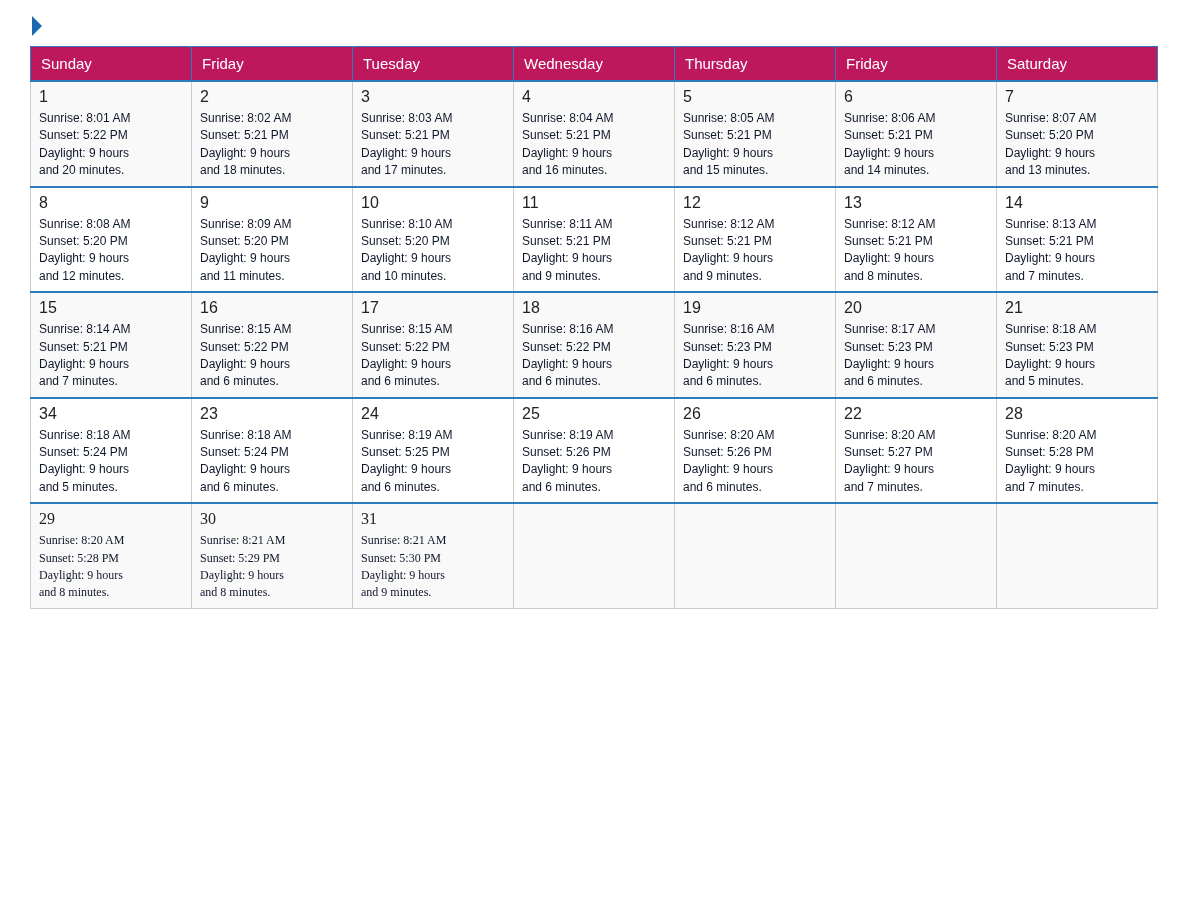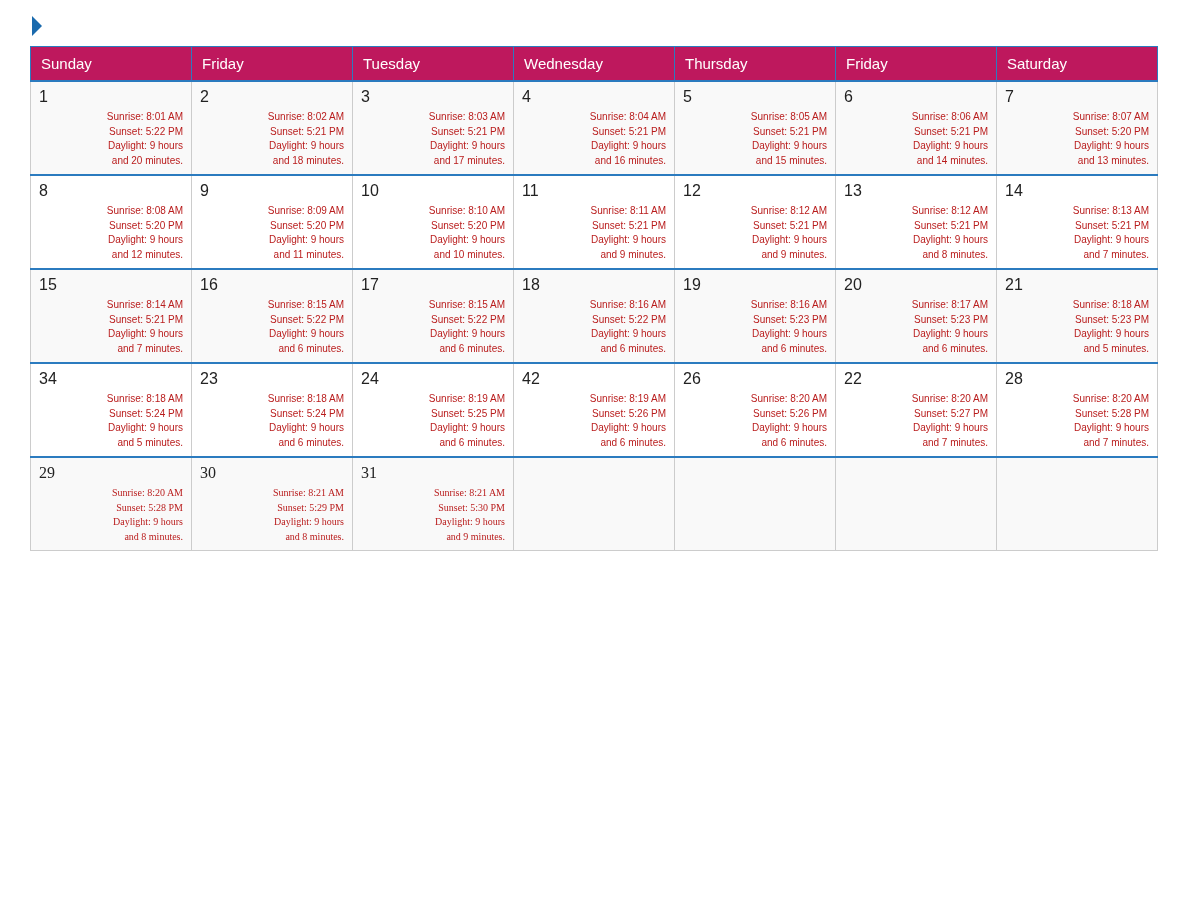--- a/index.html
+++ b/index.html
@@ -76,24 +76,23 @@
       min-height: 90px;
     }
     .day-number {
       font-size: 16px;
       font-weight: normal;
       color: #222;
       margin-bottom: 4px;
       display: block;
     }
     .day-info {
-      font-size: 10px;
-      color: #b91c1c;
+      font-size: 12px;
+      color: #0f172a;
       line-height: 1.45;
-      text-align: right;
     }
     .empty-cell {
       background: #fff;
     }
     .calendar tr:nth-child(odd) td { background: #f9f9f9; }
     .calendar tr:nth-child(even) td { background: #fff; }
     .calendar tbody tr td { border-top: 2px solid #2b7bbf; }
     .calendar tbody tr td { border-top: none; }
     .calendar tbody tr { border-top: 2px solid #2b7bbf; }
   </style>
@@ -344,21 +343,21 @@
         <td>
         <span class="day-number">24</span>
         <div class="day-info">
           Sunrise: 8:19 AM<br>
           Sunset: 5:25 PM<br>
           Daylight: 9 hours<br>
           and 6 minutes.
         </div>
       </td>
         <td>
-        <span class="day-number">42</span>
+        <span class="day-number">25</span>
         <div class="day-info">
           Sunrise: 8:19 AM<br>
           Sunset: 5:26 PM<br>
           Daylight: 9 hours<br>
           and 6 minutes.
         </div>
       </td>
         <td>
         <span class="day-number">26</span>
         <div class="day-info">

